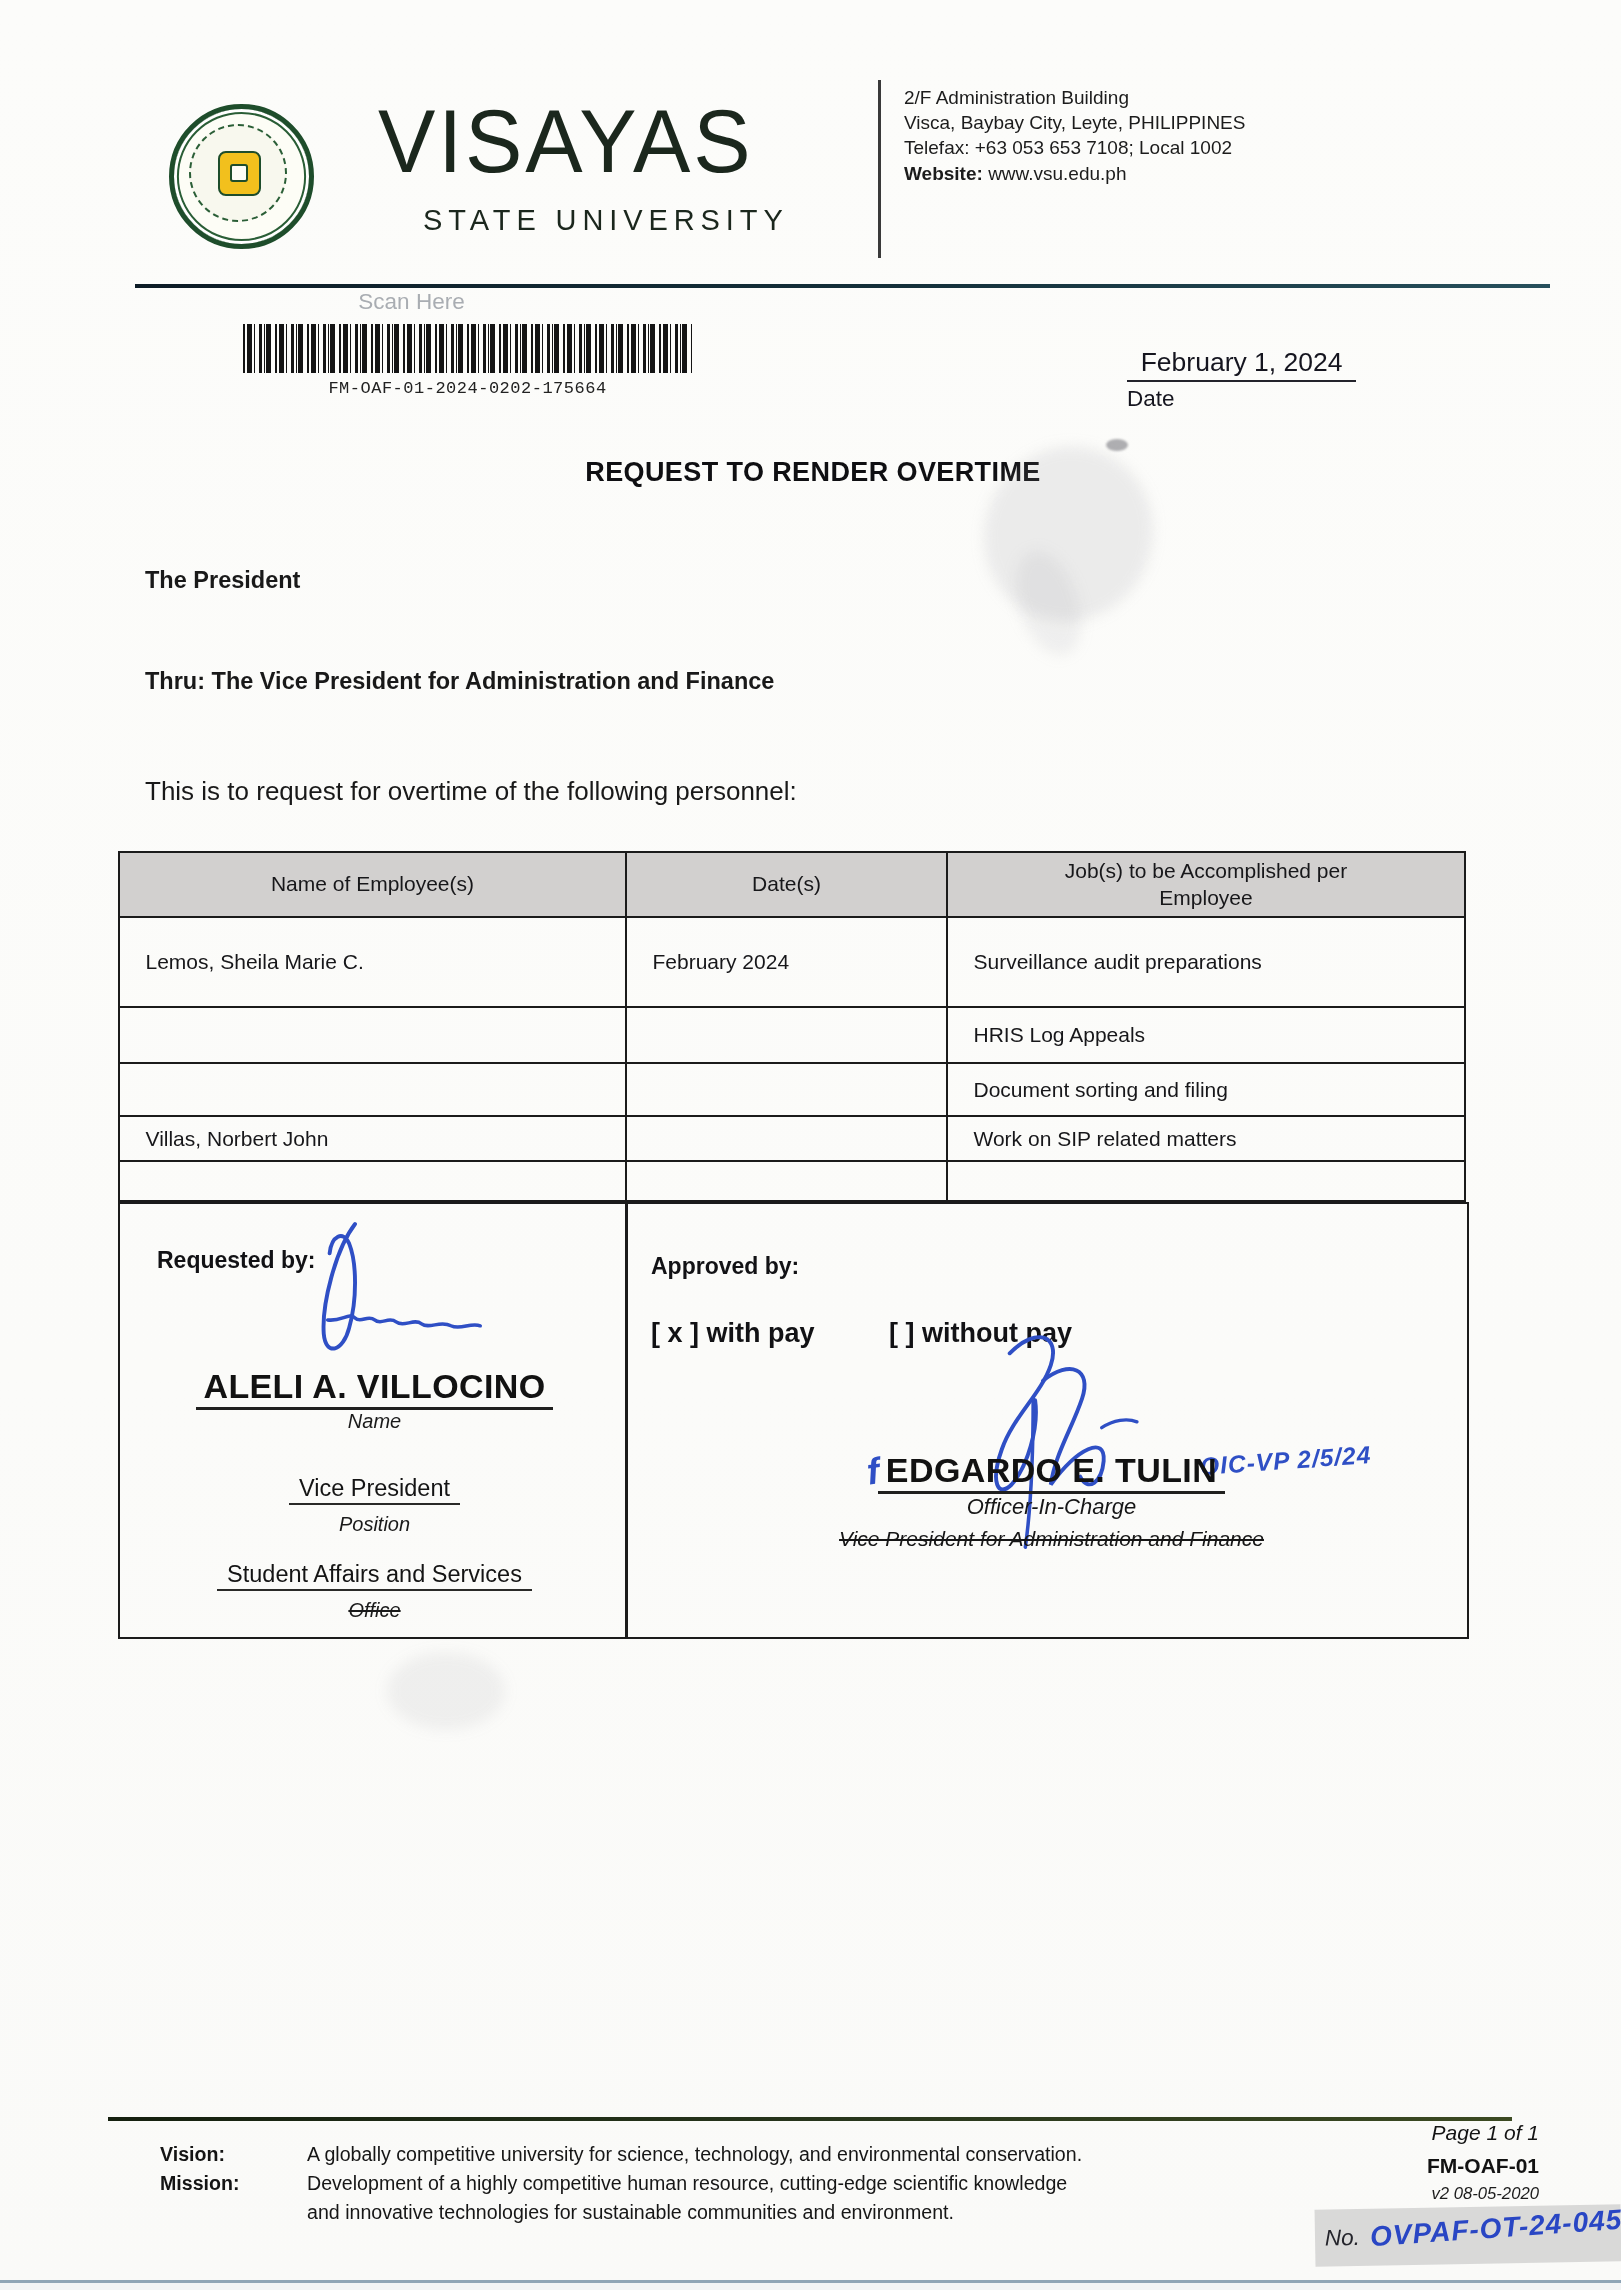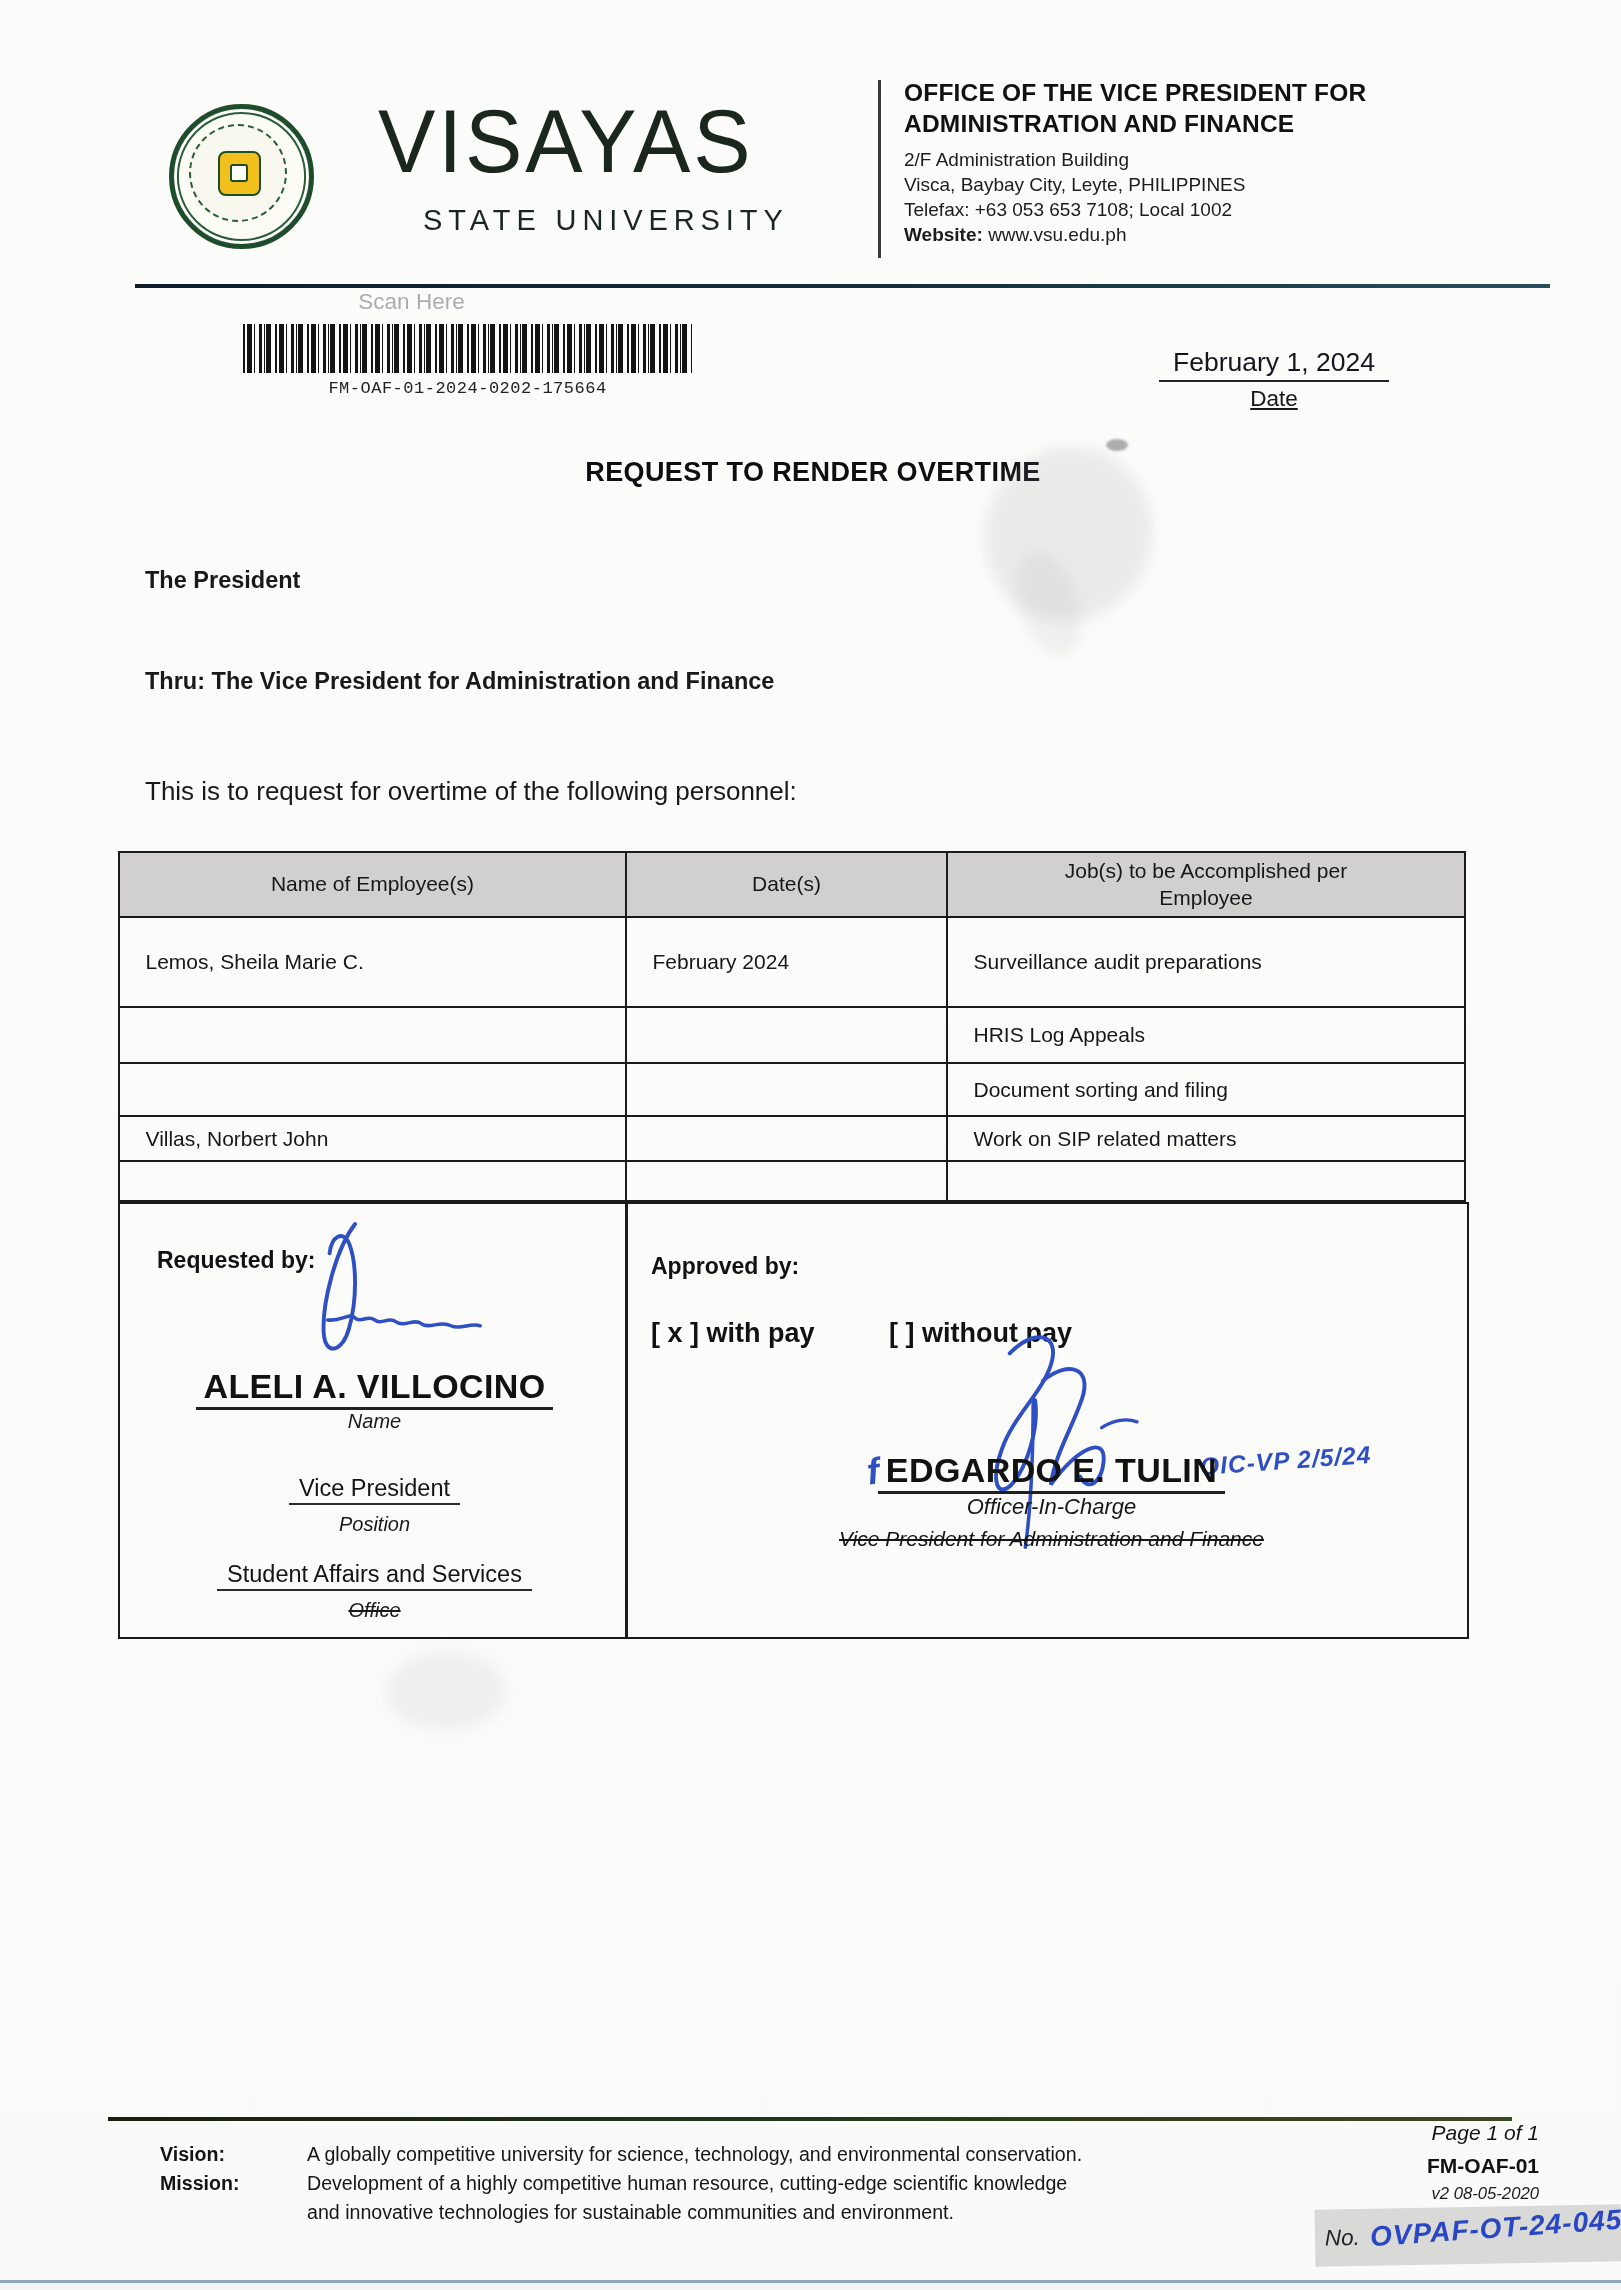--- a/index.html
+++ b/index.html
@@ -37,21 +37,21 @@
        #141414 0 2px, transparent 2px 3.9px,
        #141414 3.9px 8.8px, transparent 8.8px 10.8px,
        #141414 10.8px 11.8px, transparent 11.8px 15.7px,
        #141414 15.7px 18.6px, transparent 18.6px 20.6px,
        #141414 20.6px 21.6px, transparent 21.6px 23.5px,
        #141414 23.5px 28px, transparent 28px 32px);}
   .barcode-code{left:243px;top:379px;width:449px;text-align:center;
         font-family:"Liberation Mono", monospace;font-size:17px;color:#222;letter-spacing:0.5px;}
 
   
-  .date-block{left:1127px;top:347px;width:294px;text-align:center;text-decoration:underline;}
+  .date-block{left:1127px;top:347px;width:294px;}
   .date-value{display:inline-block;font-size:26.5px;color:#15151f;padding:0 13.7px 2px 13.7px;
         border-bottom:2.9px solid #23232b;}
   .date-label{font-size:22.5px;margin-top:3.9px;color:#15151f;}
 
   
   .doc-title{left:372px;top:457px;width:882px;text-align:center;font-size:27px;
         font-weight:bold;letter-spacing:0.4px;color:#0f0f12;}
   .line-president{left:145px;top:567px;font-size:23.5px;font-weight:bold;}
   .line-thru{left:145px;top:668px;font-size:23.5px;font-weight:bold;}
   .line-intro{left:145px;top:776px;font-size:26px;}
@@ -125,24 +125,20 @@
         <div class="seal-core-hole"></div>
       </div>
     </div>
   </div>
   <div class="abs univ-name">VISAYAS</div>
   <div class="abs univ-sub">STATE UNIVERSITY</div>
 
   <div class="abs hdr-divider"></div>
 
   <div class="abs office-block">
-    <div class="office-title">
-      <div>OFFICE OF THE VICE PRESIDENT FOR</div>
-      <div>ADMINISTRATION AND FINANCE</div>
-    </div>
     <div class="office-info">
       <div>2/F Administration Building</div>
       <div>Visca, Baybay City, Leyte, PHILIPPINES</div>
       <div>Telefax: +63 053 653 7108; Local 1002</div>
       <div><span class="lbl">Website:</span> <span>www.vsu.edu.ph</span></div>
     </div>
   </div>
 
   <div class="abs hdr-rule"></div>
 

